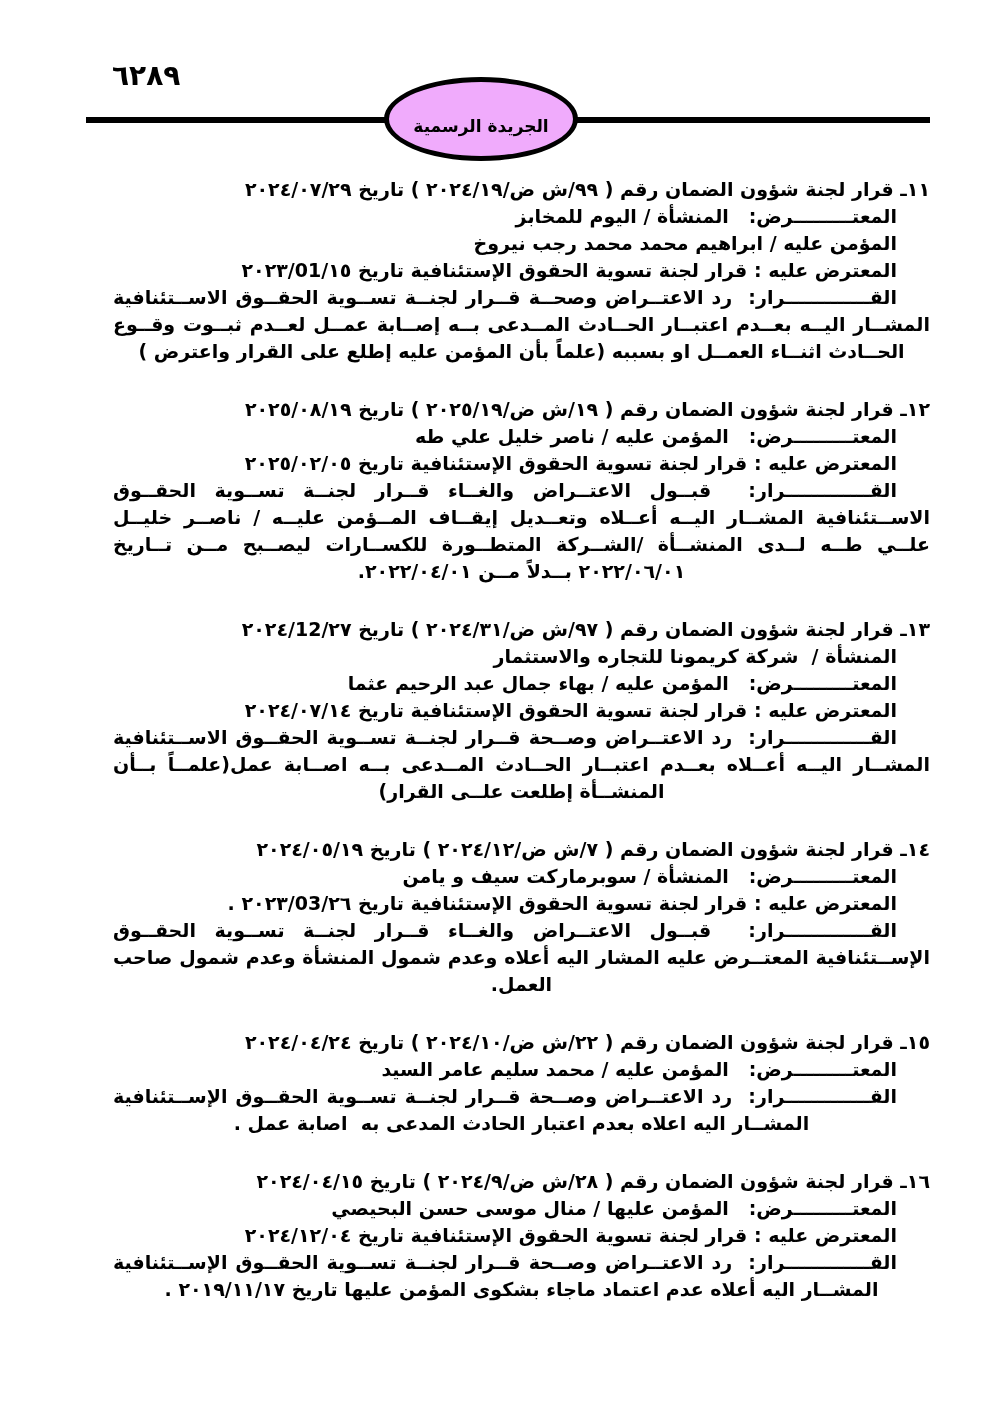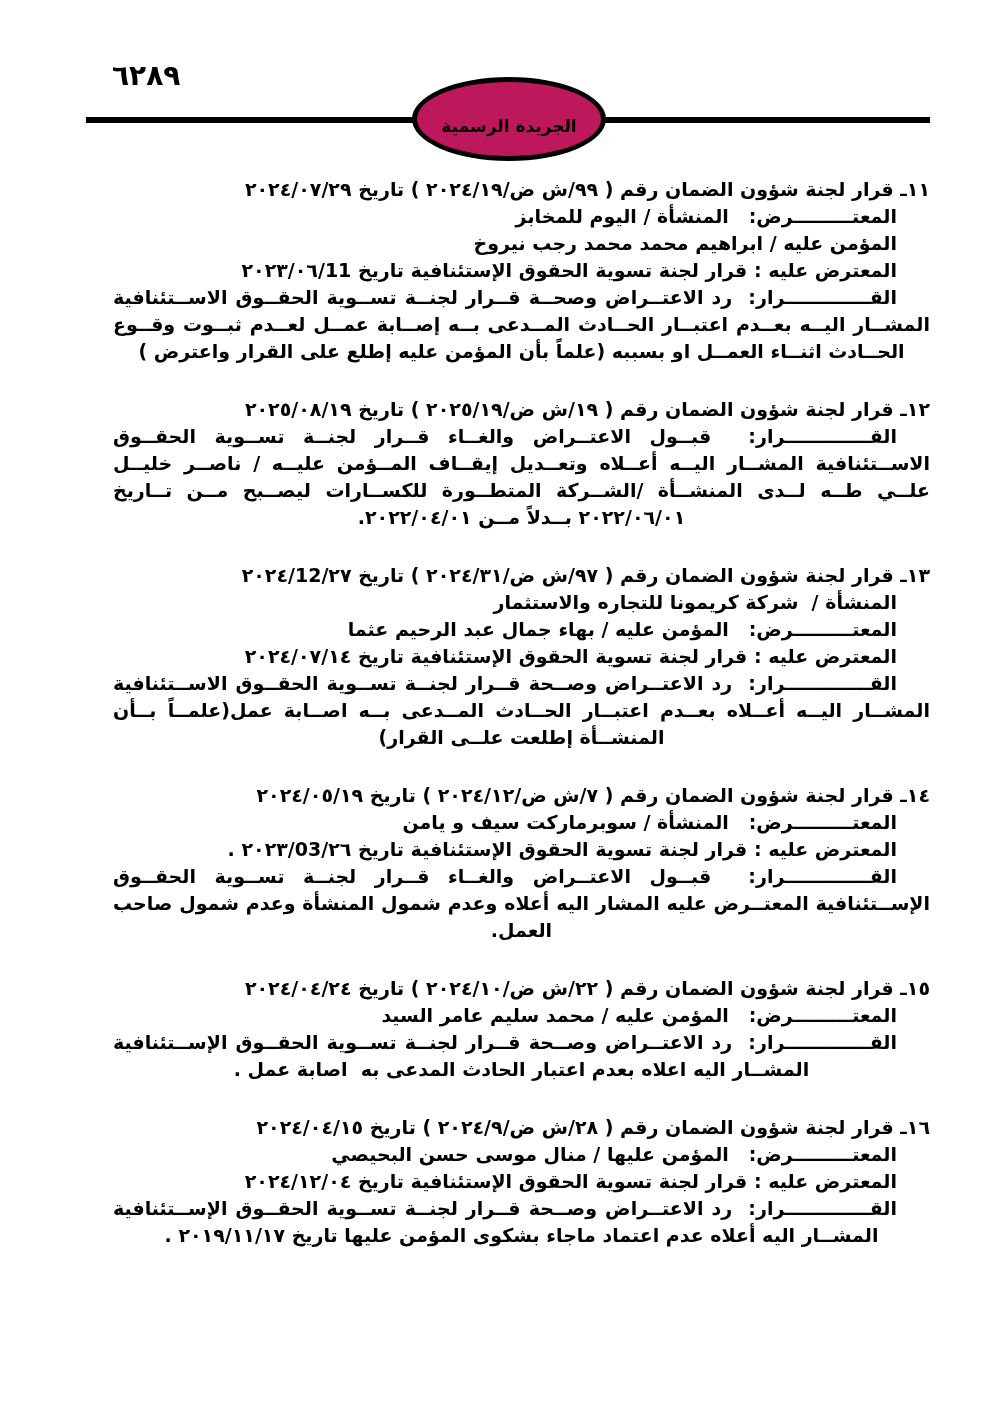--- a/index.html
+++ b/index.html
@@ -26,24 +26,24 @@
     position: absolute;
     top: 117px;
     left: 86px;
     width: 844px;
     height: 6px;
     background: #000000;
   }
   .oval {
     position: absolute;
     top: 77px;
-    left: 412px;
+    left: 384px;
     width: 184px;
     height: 74px;
-    background: #be185d;
+    background: #f0abfc;
     border: 5px solid #000000;
     border-radius: 50%;
     display: flex;
     align-items: center;
     justify-content: center;
     z-index: 2;
   }
   .oval span {
     font-size: 17px;
     padding-top: 14px;
@@ -78,27 +78,31 @@
   <div class="oval">
     <span>الجريدة الرسمية</span>
   </div>
 
   <div class="content">
   <div class="item">
     <div class="heading">١١ـ قرار لجنة شؤون الضمان رقم ( ٩٩/ش ض/٢٠٢٤/١٩ ) تاريخ ٢٠٢٤/٠٧/٢٩</div>
     <div class="labels">
           <div class="lbl">المعتـــــــــرض:&nbsp;&nbsp; المنشأة / اليوم للمخابز</div>
           <div class="lbl">المؤمن عليه / ابراهيم محمد محمد رجب نيروخ</div>
-          <div class="lbl">المعترض عليه : قرار لجنة تسوية الحقوق الإستئنافية تاريخ ٢٠٢٣/٠٦/11</div>
+          <div class="lbl">المعترض عليه : قرار لجنة تسوية الحقوق الإستئنافية تاريخ ٢٠٢٣/01/١٥</div>
         </div>
     <div class="dec">القـــــــــــــرار:&nbsp; رد الاعتــراض وصحــة قــرار لجنــة تســوية الحقــوق الاســتئنافية المشــار اليــه بعــدم اعتبــار الحــادث المــدعى بــه إصــابة عمــل لعــدم ثبــوت وقــوع الحــادث اثنــاء العمــل او بسببه (علماً بأن المؤمن عليه إطلع على القرار واعترض )</div>
   </div>
 
   <div class="item">
     <div class="heading">١٢ـ قرار لجنة شؤون الضمان رقم ( ١٩/ش ض/٢٠٢٥/١٩ ) تاريخ ٢٠٢٥/٠٨/١٩</div>
+    <div class="labels">
+          <div class="lbl">المعتـــــــــرض:&nbsp;&nbsp; المؤمن عليه / ناصر خليل علي طه</div>
+          <div class="lbl">المعترض عليه : قرار لجنة تسوية الحقوق الإستئنافية تاريخ ٢٠٢٥/٠٢/٠٥</div>
+        </div>
     <div class="dec">القـــــــــــــرار:&nbsp; قبــول الاعتــراض والغــاء قــرار لجنــة تســوية الحقــوق الاســتئنافية المشــار اليــه أعــلاه وتعــديل إيقــاف المــؤمن عليــه / ناصــر خليــل علــي طــه لــدى المنشــأة /الشــركة المتطــورة للكســارات ليصــبح مــن تــاريخ ٢٠٢٢/٠٦/٠١ بــدلاً مــن ٢٠٢٢/٠٤/٠١.</div>
   </div>
 
   <div class="item">
     <div class="heading">١٣ـ قرار لجنة شؤون الضمان رقم ( ٩٧/ش ض/٢٠٢٤/٣١ ) تاريخ ٢٠٢٤/12/٢٧</div>
     <div class="labels">
           <div class="lbl">المنشأة /&nbsp; شركة كريمونا للتجاره والاستثمار</div>
           <div class="lbl">المعتـــــــــرض:&nbsp;&nbsp; المؤمن عليه / بهاء جمال عبد الرحيم عثما</div>
           <div class="lbl">المعترض عليه : قرار لجنة تسوية الحقوق الإستئنافية تاريخ ٢٠٢٤/٠٧/١٤</div>
         </div>

